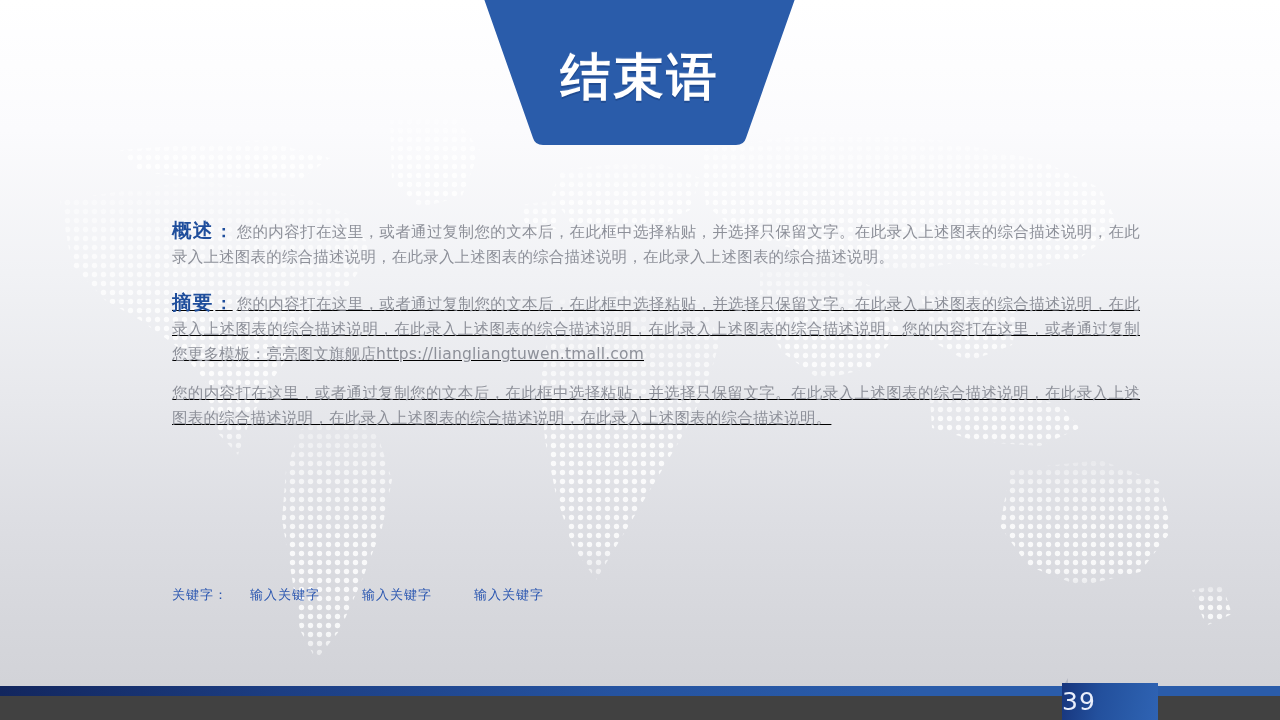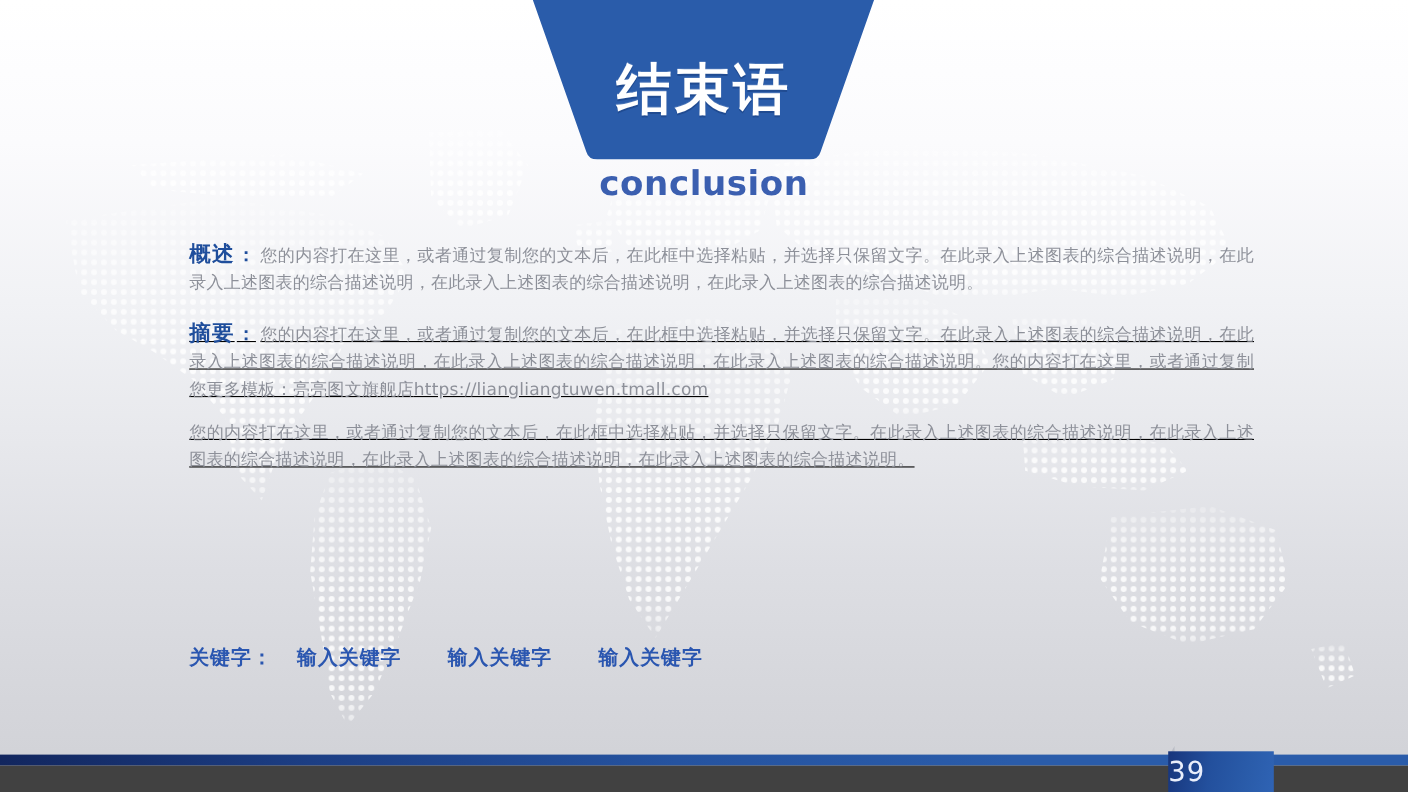--- a/index.html
+++ b/index.html
@@ -46,21 +46,21 @@
     left:0; top:56px; width:1280px;
     text-align:center;
     font-size:50px;
     font-weight:bold;
     letter-spacing:3px;
     color:#ffffff;
     line-height:1;
     text-shadow:
        0 2px 0 rgba(20,55,115,.45),
        0 -1px 0 rgba(255,255,255,.15);
-    font-family:Liberation Sans, sans-serif;
+    font-family:Liberation Mono, monospace;
   }
   .title-en {
     position:absolute;
     left:0; top:152px; width:1280px;
     text-align:center;
     font-size:31px;
     font-weight:bold;
     color:#3b5fb0;
     letter-spacing:.5px;
     line-height:1;
@@ -93,22 +93,22 @@
     padding:0 4px 0 2px;
   }
   .para .url { color:#8d9099; }
   #block-summary { margin-top:12px;text-decoration:underline; }
   #para-extra { margin-top:14px; }
 
   
   #keywords {
     position:absolute;
     left:172px; top:586px;
-    font-size:18px;
-    font-weight:bold;
+    font-size:13px;
+    font-weight:normal;
     color:#2a56b0;
     letter-spacing:1px;
     white-space:nowrap;
   }
   #keywords .kw-label { margin-right:22px; }
   #keywords .kw { margin-right:42px; }
   #keywords .kw:last-child { margin-right:0; }
 
   
   #footer-blue {
@@ -187,21 +187,20 @@
     </defs>
     <rect x="0" y="0" width="1280" height="700" fill="url(#dots)" mask="url(#mapmask)"></rect>
   </svg>
 
   <div id="banner-wrap">
     <svg id="banner-shape" viewBox="0 0 1280 145" preserveAspectRatio="none" aria-hidden="true">
       <path d="M483,-4 L796,-4 L746,138 Q744,145 736,145 L543,145 Q535,145 533,138 Z" fill="#2a5caa"></path>
     </svg>
     <div class="title-cn">结束语</div>
   </div>
-  <div class="title-en">conclusion</div>
 
   <div id="content">
 
     <div class="block" id="block-overview">
       <p class="para"><span class="lead">概述</span><span class="colon">：</span><span>您的内容打在这里，或者通过复制您的文本后，在此框中选择粘贴，并选择只保留文字。在此录入上述图表的综合描述说明，在此录入上述图表的综合描述说明，在此录入上述图表的综合描述说明，在此录入上述图表的综合描述说明。</span></p>
     </div>
 
     <div class="block" id="block-summary">
       <p class="para"><span class="lead">摘要</span><span class="colon">：</span><span>您的内容打在这里，或者通过复制您的文本后，在此框中选择粘贴，并选择只保留文字。在此录入上述图表的综合描述说明，在此录入上述图表的综合描述说明，在此录入上述图表的综合描述说明，在此录入上述图表的综合描述说明。您的内容打在这里，或者通过复制您更多模板：亮亮图文旗舰店</span><span class="url">https://liangliangtuwen.tmall.com</span></p>
       <p class="para" id="para-extra">您的内容打在这里，或者通过复制您的文本后，在此框中选择粘贴，并选择只保留文字。在此录入上述图表的综合描述说明，在此录入上述图表的综合描述说明，在此录入上述图表的综合描述说明，在此录入上述图表的综合描述说明。</p>

